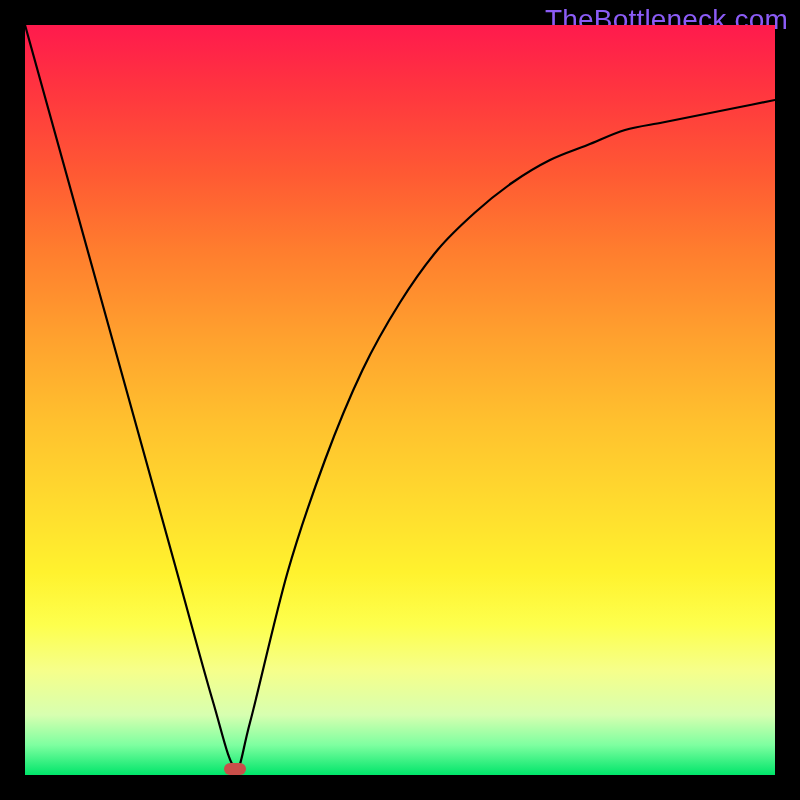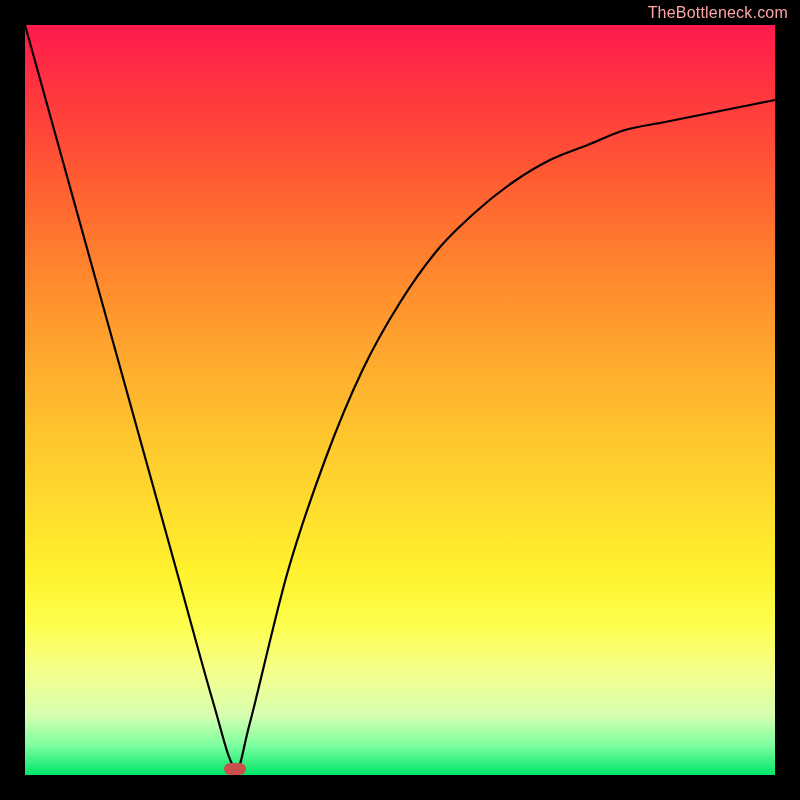--- a/index.html
+++ b/index.html
@@ -53,22 +53,22 @@
     width: 22px;
     height: 12px;
     border-radius: 6px;
     background: #c94f4a;
     transform: translate(-50%, -50%);
   }
   .watermark {
     position: absolute;
     top: 4px;
     right: 12px;
-    color: #fca5a5;
-    font-size: 16px;
+    color: #8b5cf6;
+    font-size: 28px;
     font-weight: 500;
     letter-spacing: 0.2px;
     user-select: none;
   }
 </style>
 </head>
 <body>
 
 <div class="watermark">TheBottleneck.com</div>
 

